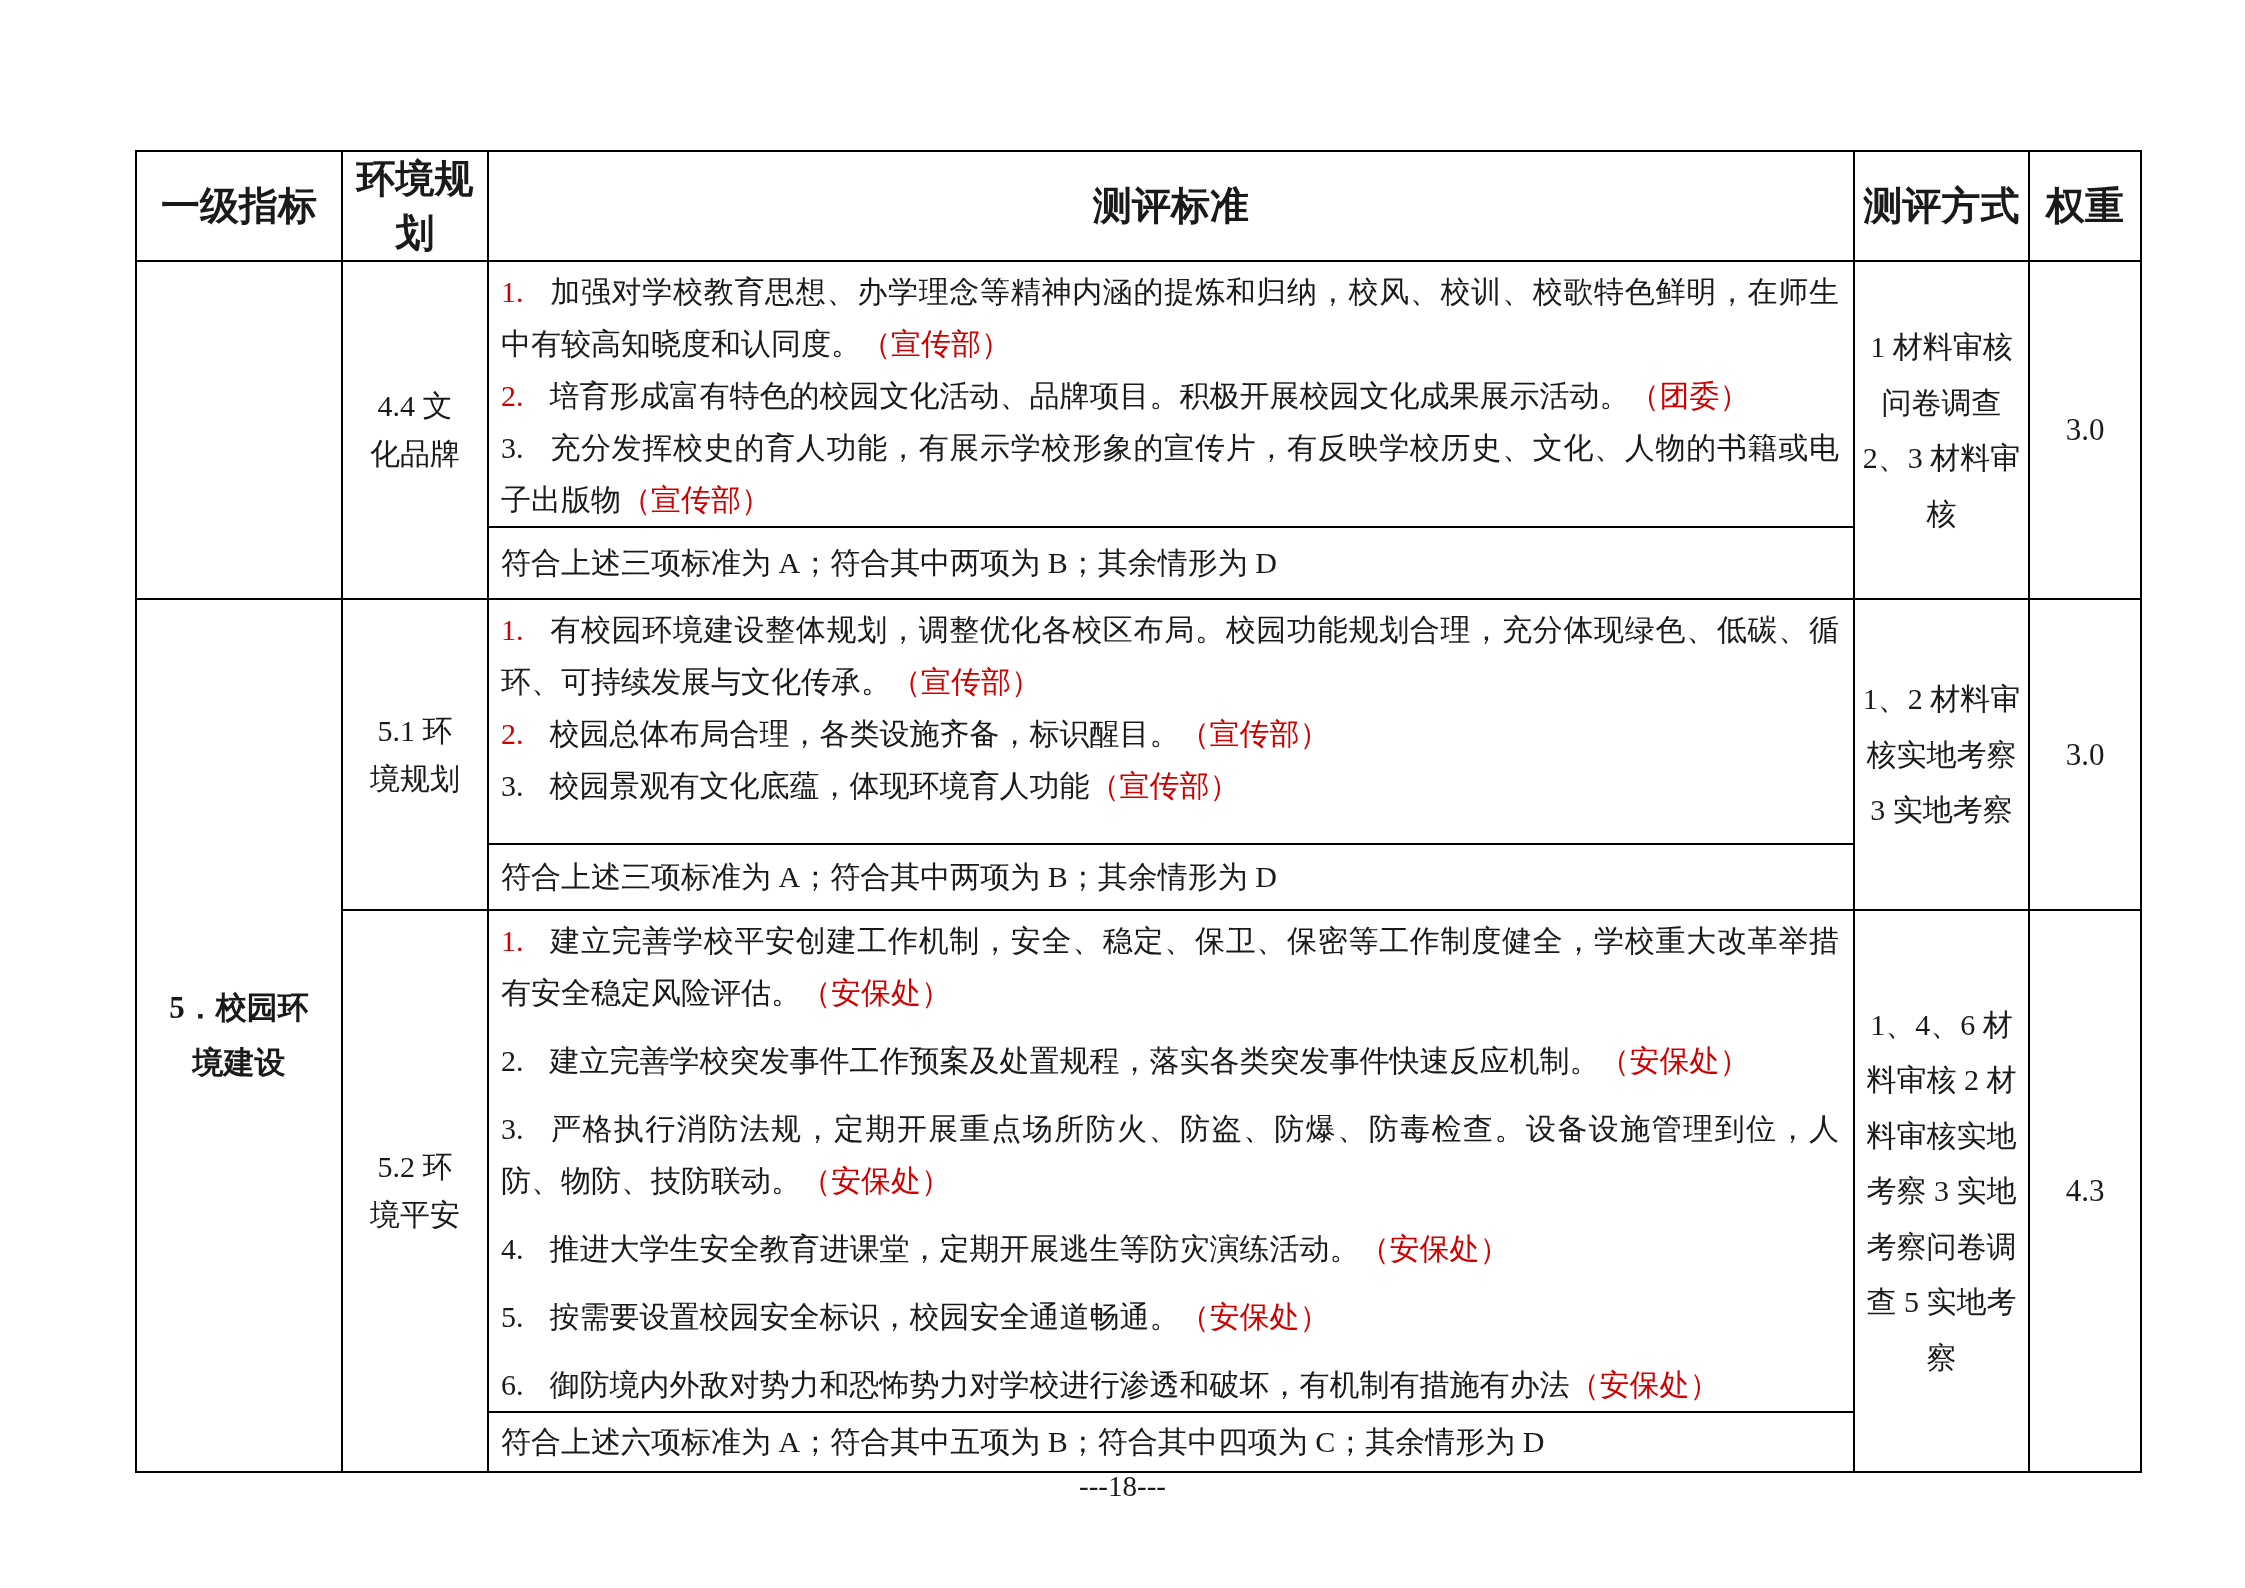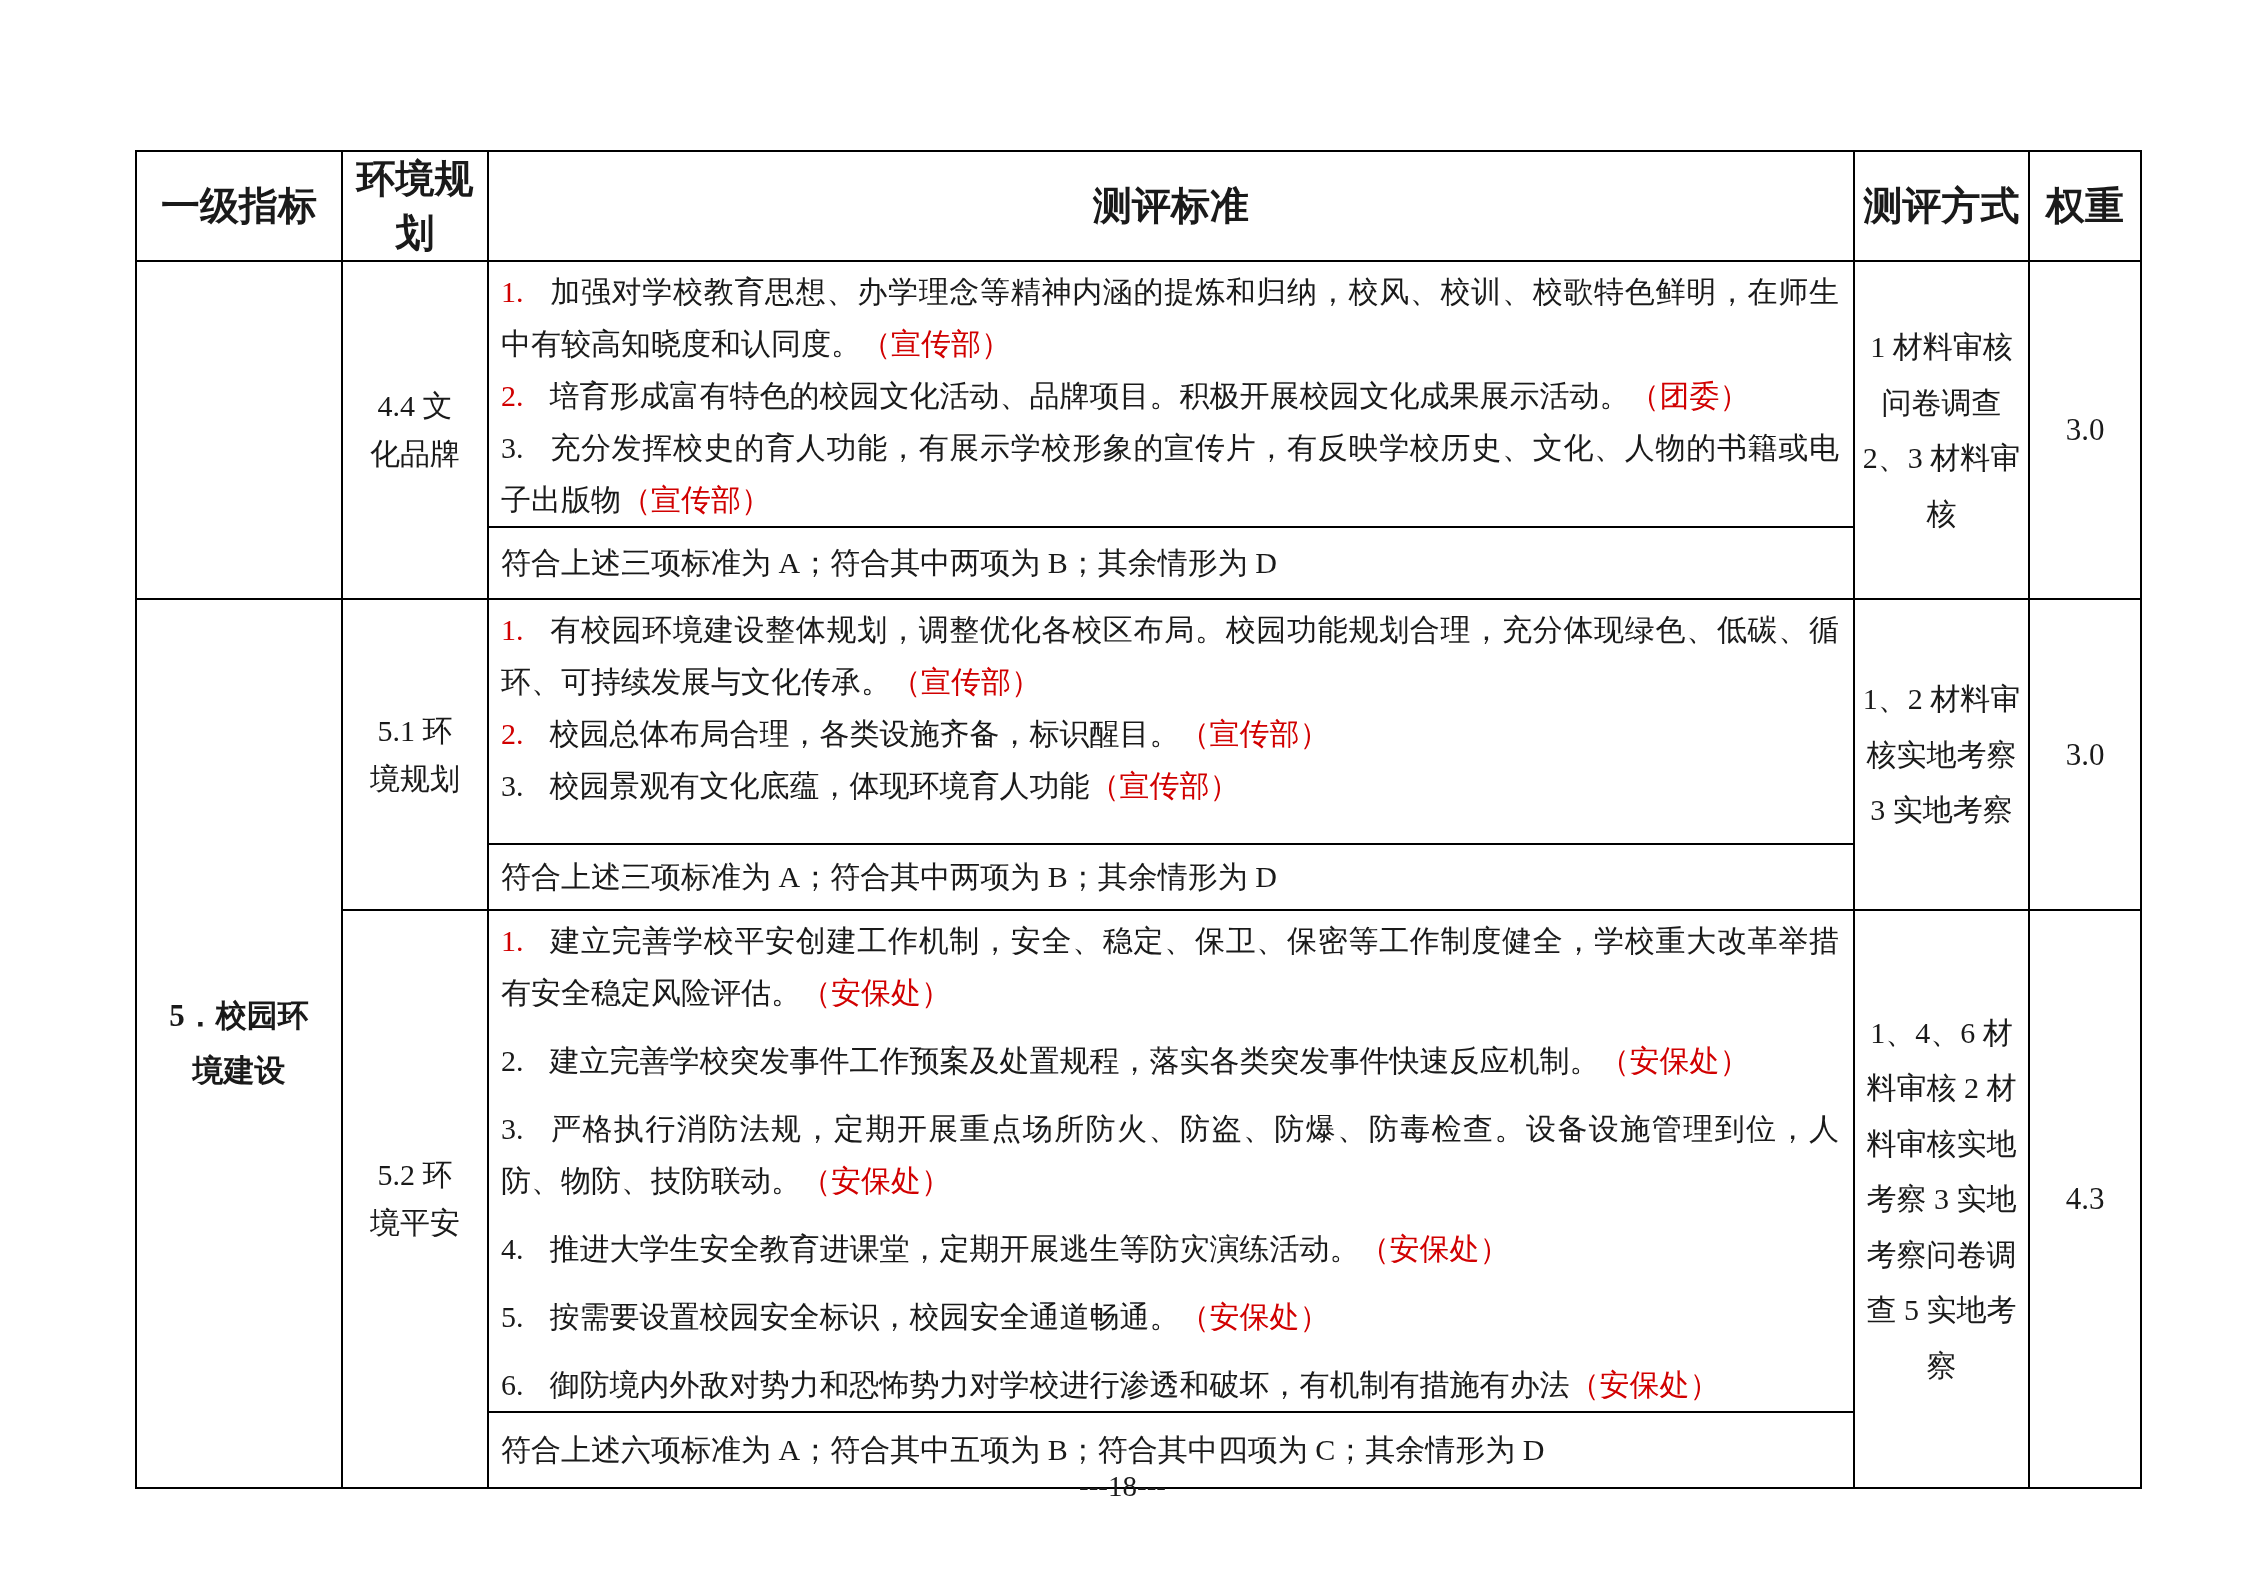--- a/index.html
+++ b/index.html
@@ -39,21 +39,21 @@
     font-family:"Liberation Sans","DejaVu Sans",sans-serif;
     font-weight:bold;
     font-size:39px;
     text-align:center;
   }
   tr.r-items-a{height:258px;}
   tr.r-grade-a{height:72px;}
   tr.r-items-b{height:245px;}
   tr.r-grade-b{height:66px;}
   tr.r-items-c{height:500px;}
-  tr.r-grade-c{height:76px;}
+  tr.r-grade-c{height:60px;}
 
   td.level1{
     text-align:center;
     font-weight:bold;
     font-size:31px;
     line-height:1.75;
     padding:0 18px;
   }
   td.level2{
     text-align:center;

